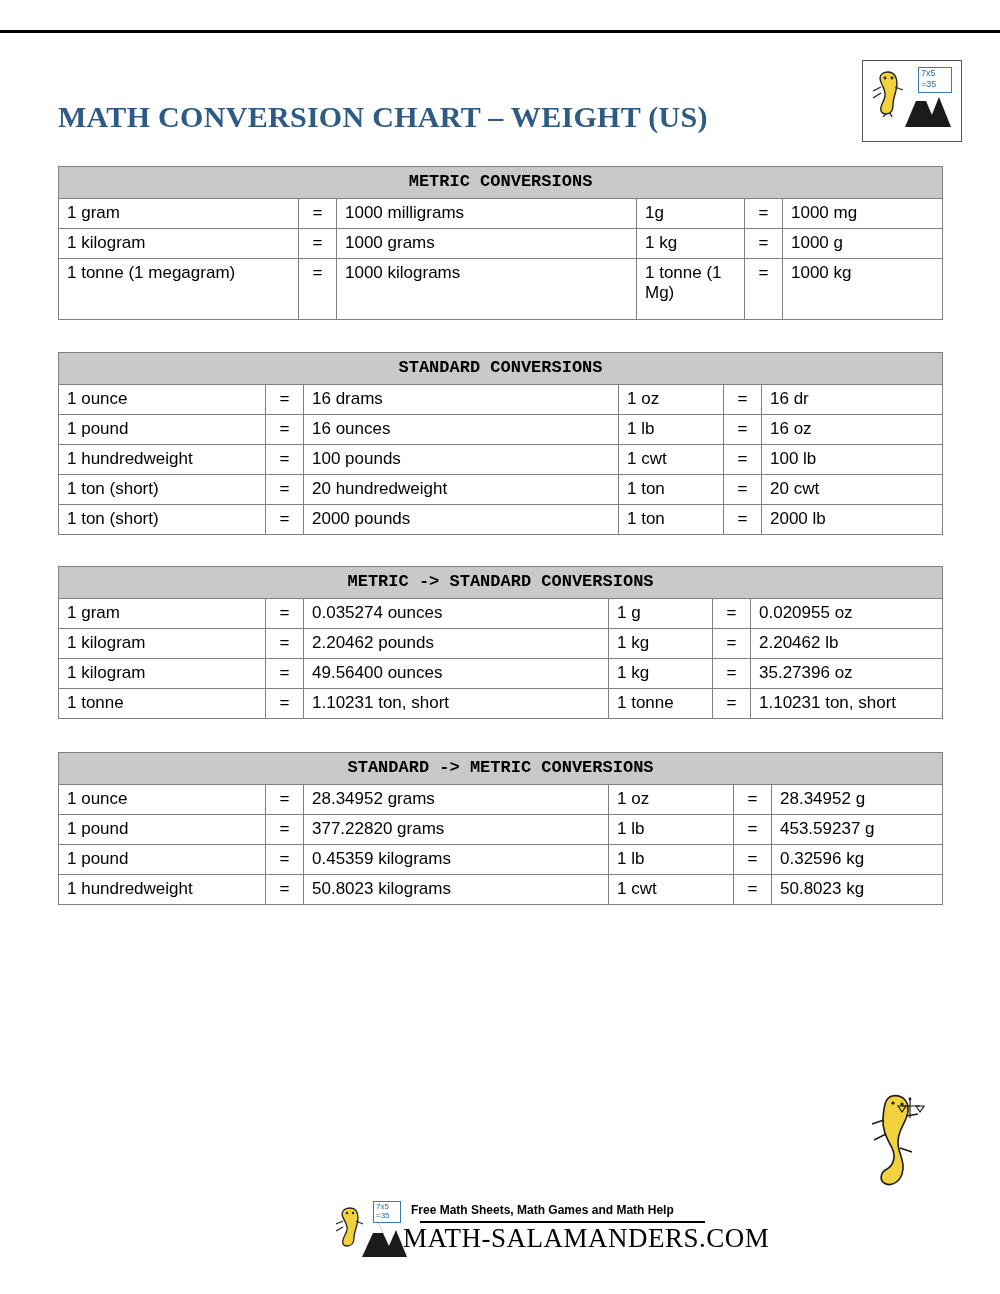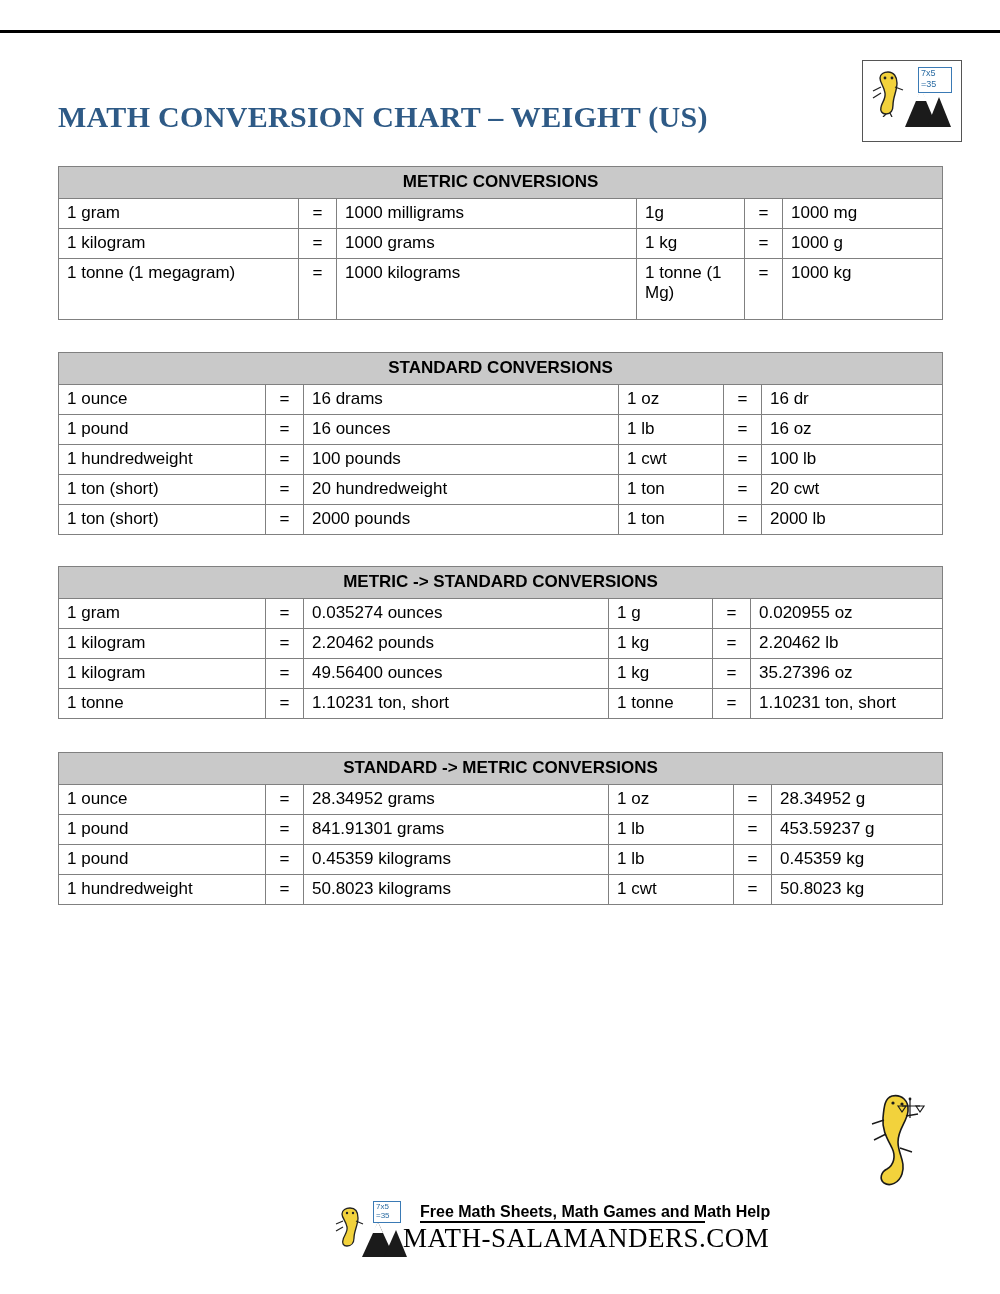--- a/index.html
+++ b/index.html
@@ -89,20 +89,21 @@
     font-weight: normal;
     background: #fff;
     height: 21px;
   }
   .conv-table th.title {
     background: #c9c9c9;
     text-align: center;
     font-weight: bold;
     font-size: 17px;
     padding: 5px 0;
+    font-family: Liberation Mono, monospace;
   }
   .col-eq { text-align: center !important; }
 
   
   .bottom-lizard {
     position: absolute;
     left: 862px;
     top: 1090px;
     width: 70px;
     height: 100px;
@@ -111,23 +112,23 @@
   
   .footer {
     position: absolute;
     left: 325px;
     top: 1195px;
     width: 390px;
     height: 70px;
   }
   .footer-tagline {
     position: absolute;
-    left: 95px;
+    left: 86px;
     top: 8px;
-    font-size: 16px;
+    font-size: 12px;
     font-weight: bold;
     font-family: "Liberation Sans", sans-serif;
     white-space: nowrap;
   }
   .footer-rule {
     position: absolute;
     left: 95px;
     top: 26px;
     width: 285px;
     height: 2px;
@@ -366,32 +367,32 @@
       <td>1 ounce</td>
       <td class="col-eq">=</td>
       <td>28.34952 grams</td>
       <td>1 oz</td>
       <td class="col-eq">=</td>
       <td>28.34952 g</td>
     </tr>
     <tr>
       <td>1 pound</td>
       <td class="col-eq">=</td>
-      <td>841.91301 grams</td>
+      <td>377.22820 grams</td>
       <td>1 lb</td>
       <td class="col-eq">=</td>
       <td>453.59237 g</td>
     </tr>
     <tr>
       <td>1 pound</td>
       <td class="col-eq">=</td>
       <td>0.45359 kilograms</td>
       <td>1 lb</td>
       <td class="col-eq">=</td>
-      <td>0.45359 kg</td>
+      <td>0.32596 kg</td>
     </tr>
     <tr>
       <td>1 hundredweight</td>
       <td class="col-eq">=</td>
       <td>50.8023 kilograms</td>
       <td>1 cwt</td>
       <td class="col-eq">=</td>
       <td>50.8023 kg</td>
     </tr>
   </tbody>

